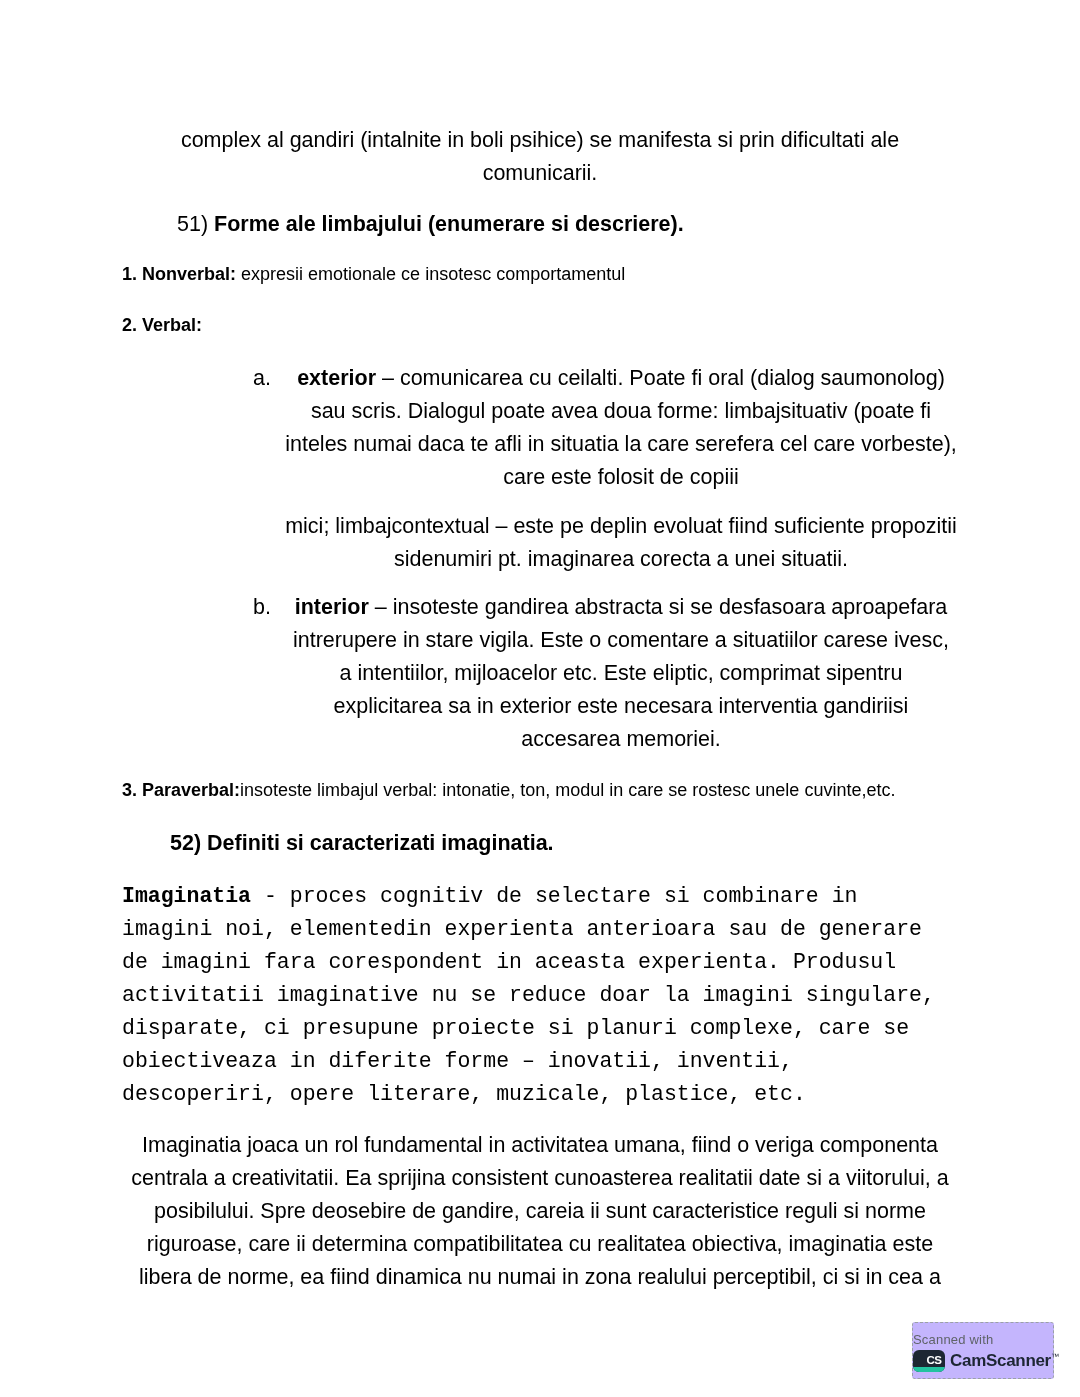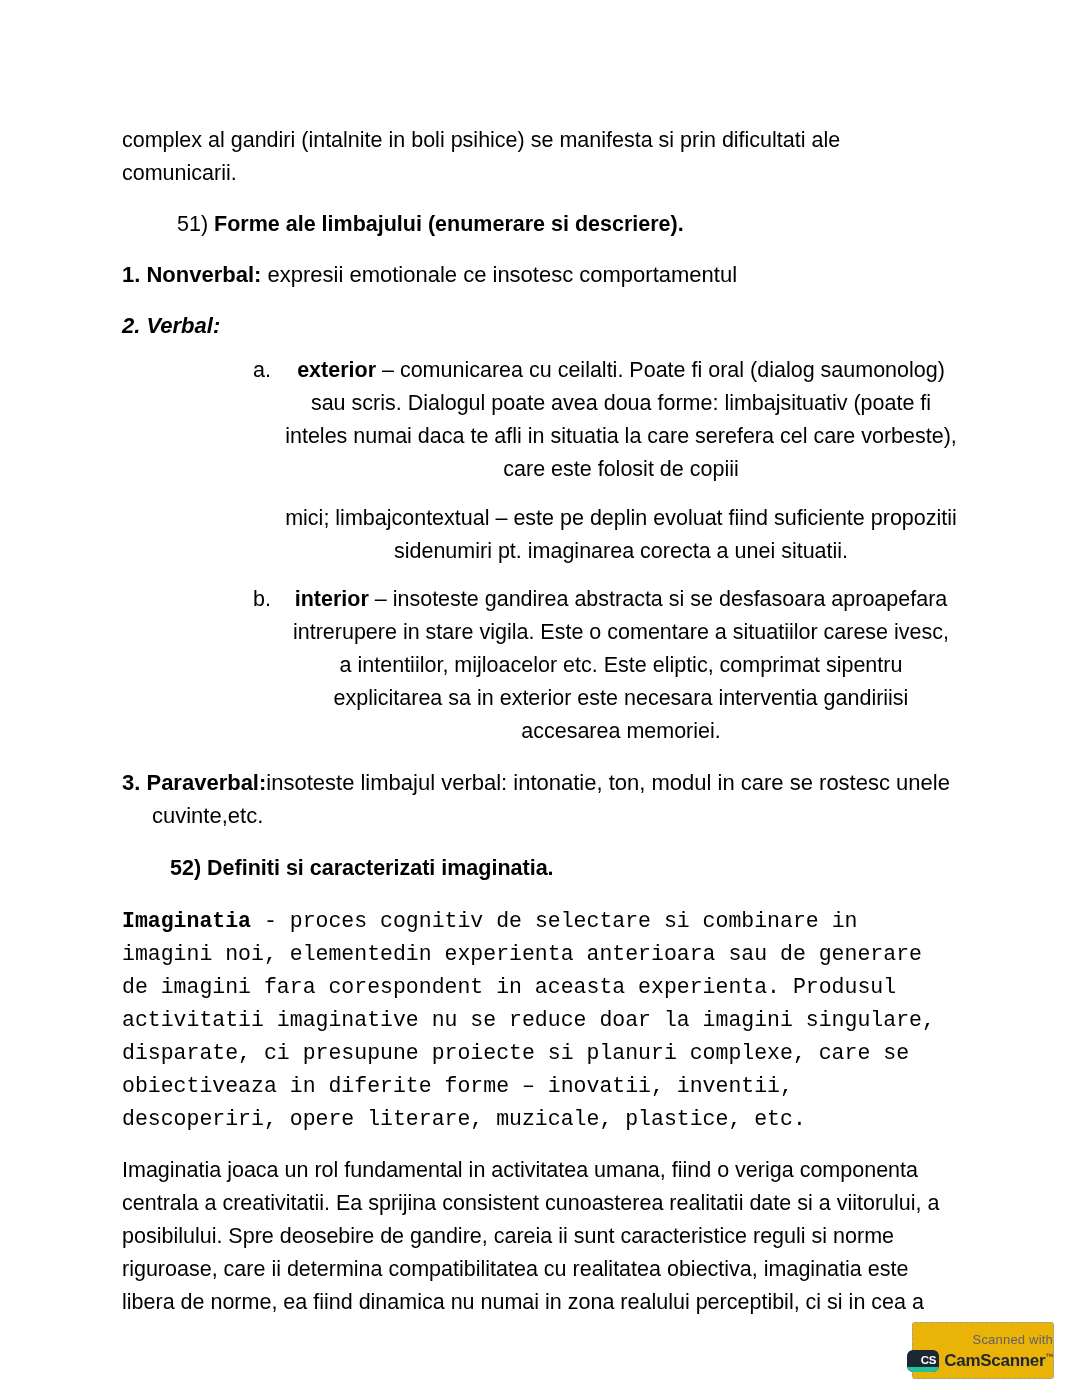--- a/index.html
+++ b/index.html
@@ -33,21 +33,21 @@
   }
 
   p, div.para {
     margin: 0;
   }
 
   .body-text {
     font-size: 21.5px;
     line-height: 33px;
     margin-bottom: 18px;
-    text-align: left;
+    text-align: center;
   }
 
   .heading-51 {
     font-size: 21.5px;
     line-height: 33px;
     margin-left: 55px;
     margin-bottom: 17px;
   }
   .heading-51 .num { font-weight: normal; }
   .heading-51 .ttl { font-weight: bold; }
@@ -55,29 +55,29 @@
   .heading-52 {
     font-size: 21.5px;
     line-height: 33px;
     margin-left: 48px;
     font-weight: bold;
     margin-top: 20px;
     margin-bottom: 20px;
   }
 
   .numbered {
-    font-size: 22px;
+    font-size: 18px;
     line-height: 33px;
     margin-bottom: 18px;
     padding-left: 30px;
     text-indent: -30px;
   }
   .numbered .lead { font-weight: bold; }
 
-  .numbered.tight { margin-bottom: 12px; font-style: italic; }
+  .numbered.tight { margin-bottom: 20px; }
 
   .alpha-list {
     margin: 0 0 4px 0;
     padding: 0;
     list-style: none;
   }
   .alpha-item {
     position: relative;
     margin-left: 131px;
     padding-left: 32px;
@@ -107,25 +107,25 @@
 
   
   .watermark {
     position: absolute;
     left: 912px;
     top: 1322px;
     width: 142px;
     height: 57px;
     border: 1px dashed #9aa0a6;
     border-radius: 3px;
-    background: #eab308;
+    background: #c4b5fd;
     box-sizing: border-box;
     display: flex;
     flex-direction: column;
-    align-items: flex-end;
+    align-items: flex-start;
     justify-content: center;
     padding-top: 2px;
   }
   .wm-top {
     font-size: 13px;
     color: #5f6368;
     letter-spacing: 0.2px;
     line-height: 16px;
   }
   .wm-bottom {

